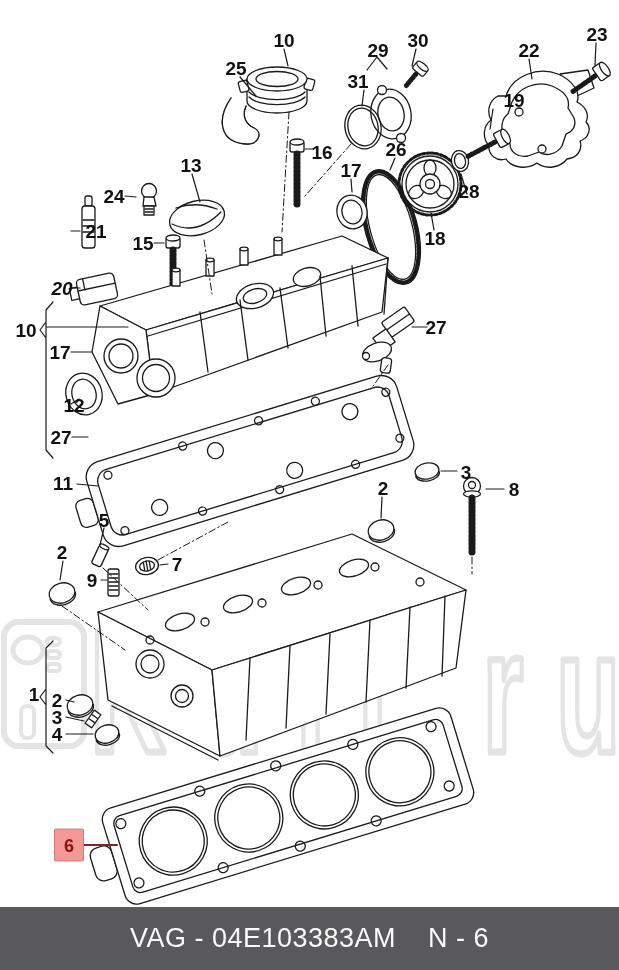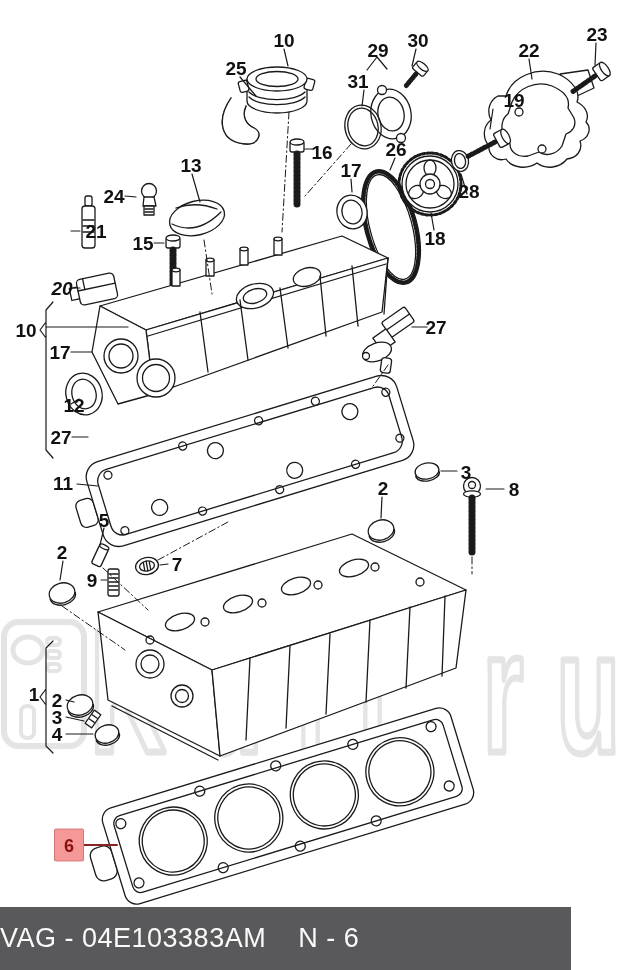--- a/index.html
+++ b/index.html
@@ -14,22 +14,22 @@
   .art .cl{stroke-dasharray:7 3 1.5 3;fill:none;stroke-width:1;}
   .art .ld{fill:none;stroke-width:1.2;}
   .art .teeth{stroke-width:3;stroke-dasharray:2.4 2.2;fill:none;}
   .art .belt-teeth{stroke-width:4;stroke-dasharray:1.6 2;fill:none;}
   .art .redld{stroke:#8b2222;stroke-width:2;fill:none;}
   .callout{position:absolute;transform:translate(-50%,-50%);font-weight:bold;
            font-size:19px;color:#111;white-space:nowrap;line-height:1;}
   .callout.highlight{background:#f59898;color:#8b1111;width:28px;height:31px;
            display:flex;align-items:center;justify-content:center;font-size:18px;
            border-radius:2px;border:1px solid rgba(190,90,90,.55);}
-  .footer{position:absolute;left:0;top:907px;width:571px;height:63px;background:#59595b;
-          display:flex;align-items:center;justify-content:flex-start;gap:32px;
+  .footer{position:absolute;left:0;top:907px;width:619px;height:63px;background:#59595b;
+          display:flex;align-items:center;justify-content:center;gap:32px;
           color:#fafafa;font-size:27px;letter-spacing:.5px;}
 </style>
 </head>
 <body>
 
 <div class="stage">
 
   <svg width="619" height="910">
     <g stroke="#e4e4e4" fill="none" stroke-linejoin="round" stroke-linecap="round">
       <rect x="4" y="622" width="80" height="124" rx="15" stroke-width="6"></rect>

